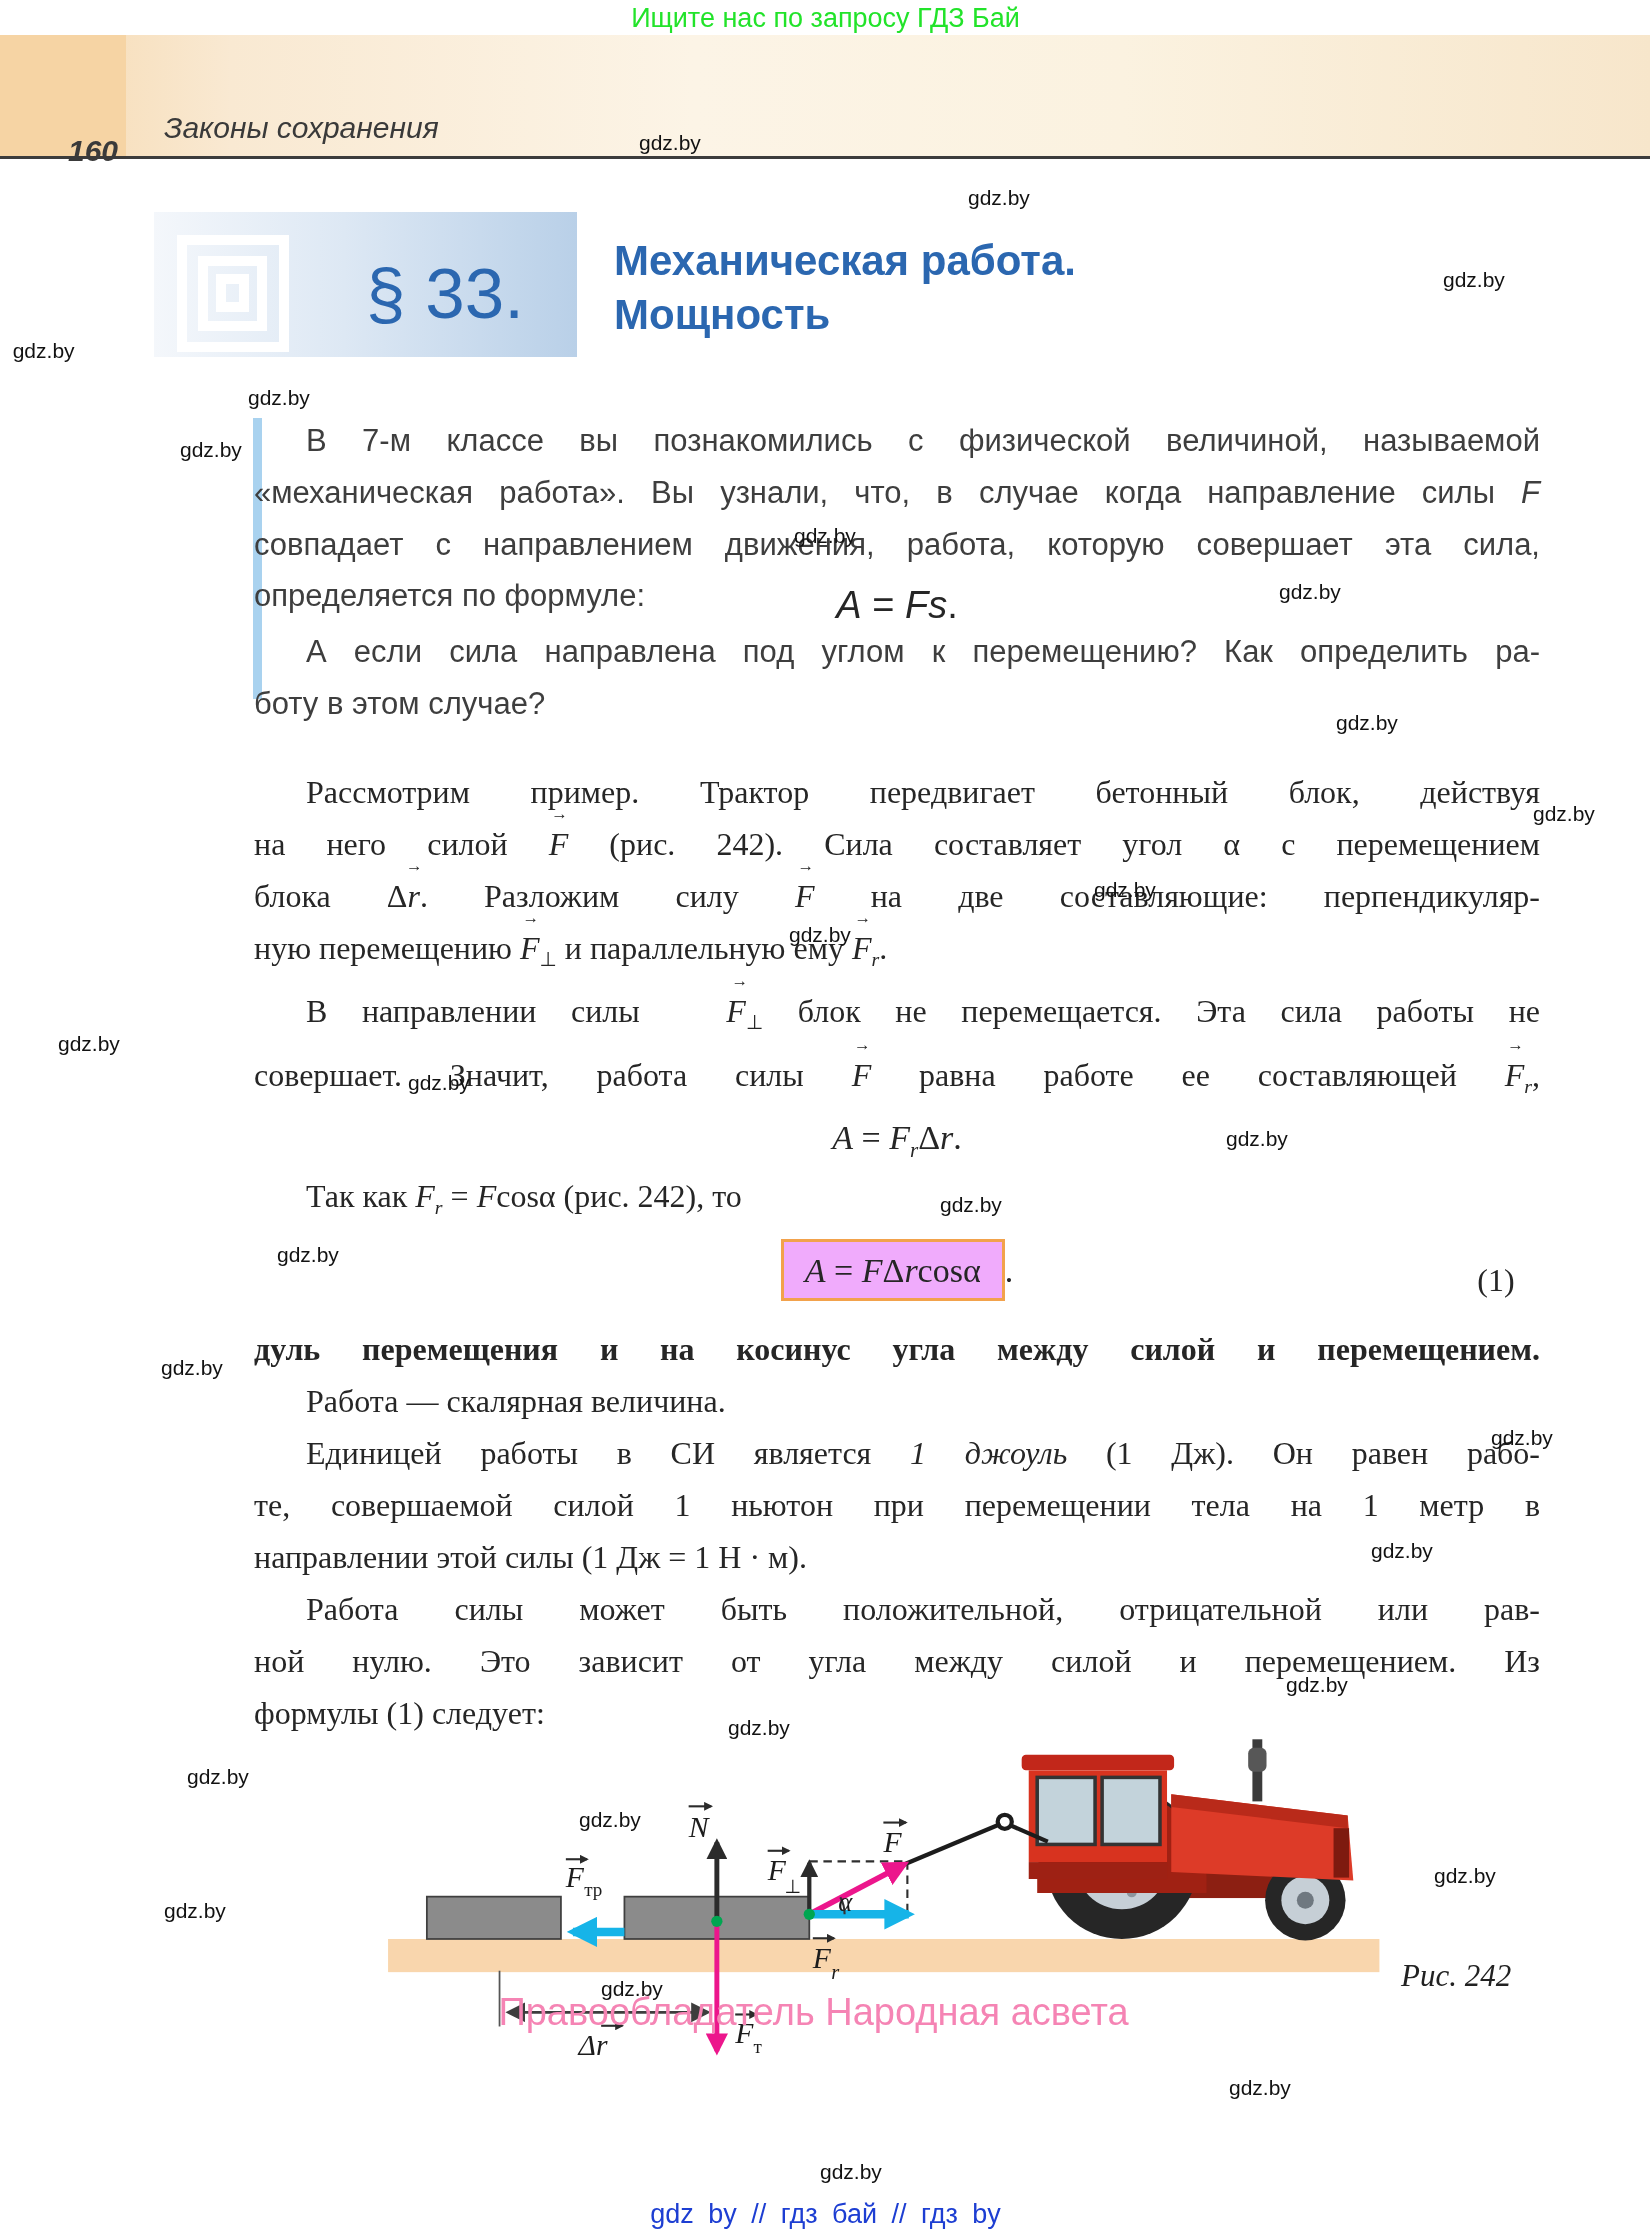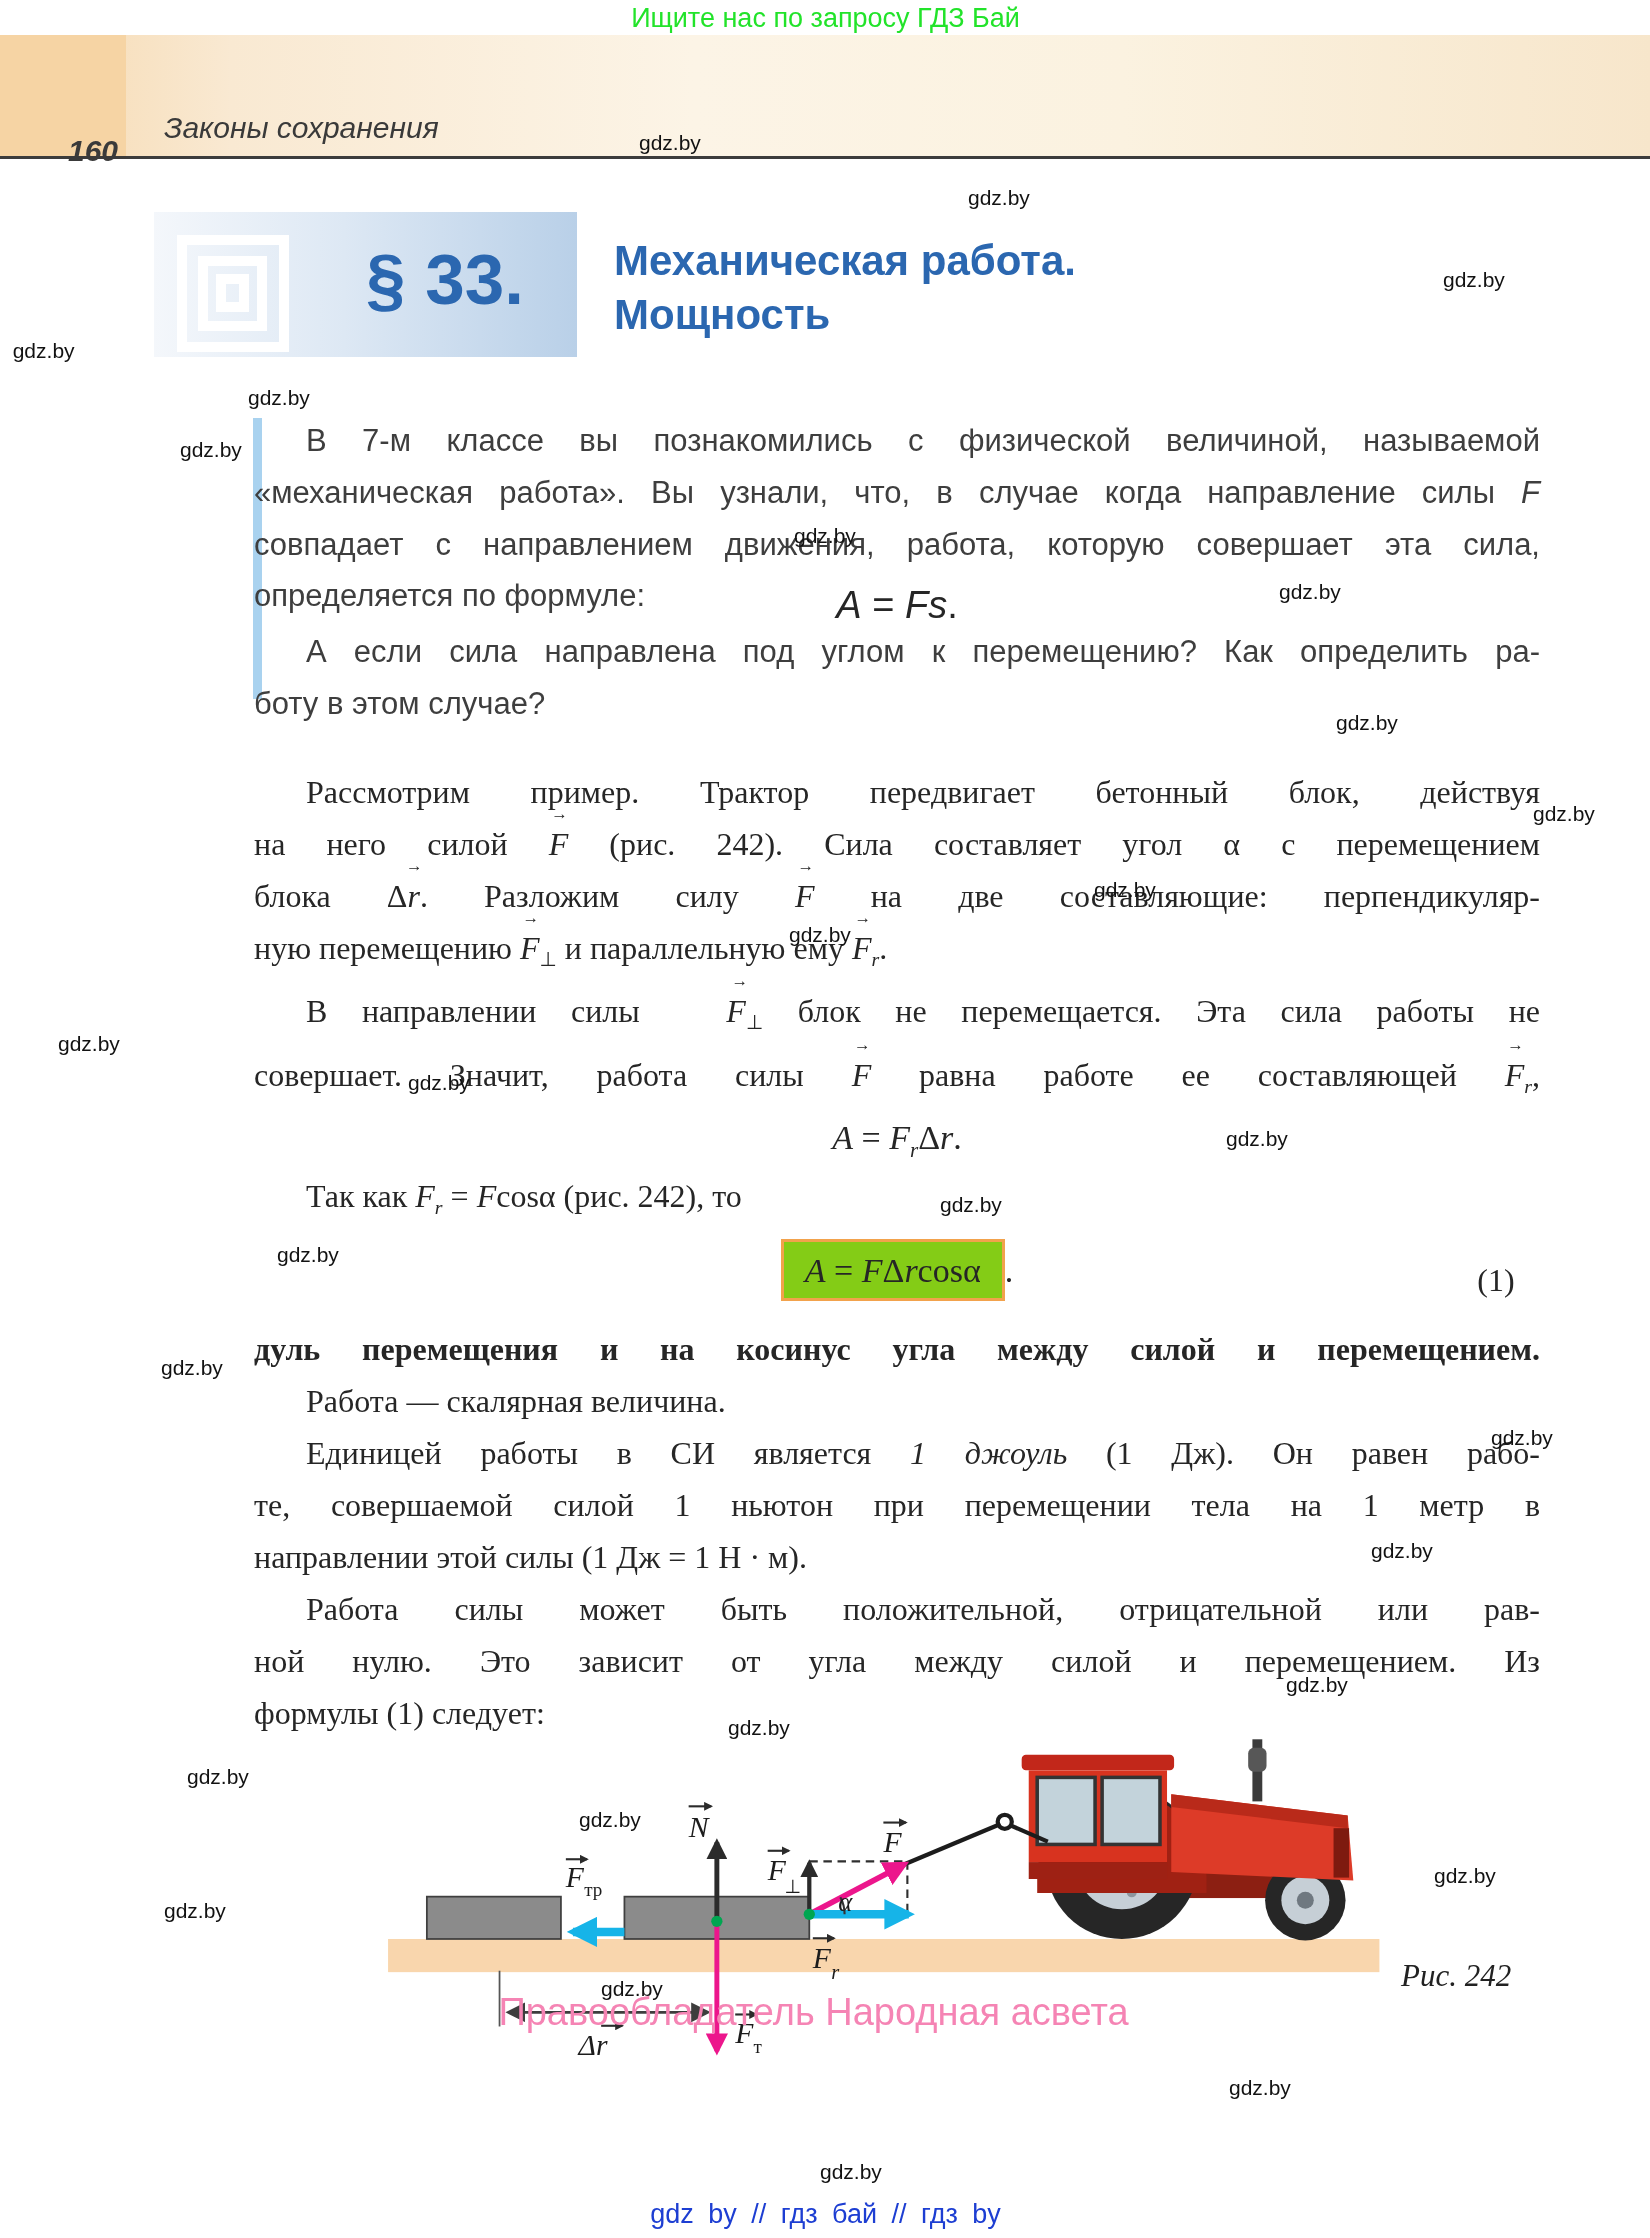--- a/index.html
+++ b/index.html
@@ -18,21 +18,21 @@
   #page-number{left:68px;top:63px;font-size:30px;font-weight:bold;font-style:italic;color:#3a3a3a;margin-top:36px;}
   #chapter-title{left:164px;top:76px;font-size:30px;font-style:italic;color:#3a3a3a;}
 
   
   #section-box{left:154px;top:212px;width:423px;height:145px;
     background:linear-gradient(90deg,#f4f7fb 0%,#dde8f4 45%,#b9d0e8 100%);}
   .sq{position:absolute;border:10px solid #ffffff;}
   #sq1{left:22.6px;top:22.6px;width:92px;height:97px;}
   #sq2{left:44px;top:44px;width:49px;height:55px;}
   #sq3{left:62px;top:62px;width:12.7px;height:18.3px;}
-  #section-number{left:212px;top:27px;font-size:71px;font-weight:bold;color:#2b67b0;}
+  #section-number{left:212px;top:41px;font-size:71px;font-weight:normal;color:#2b67b0;}
   #section-title{left:614px;top:234px;font-size:42px;font-weight:bold;color:#2b67b0;line-height:54px;}
 
   
   #intro-bar{left:253px;top:418px;width:9.2px;height:281px;background:#a9d2ef;}
   .textcol{position:absolute;left:254px;width:1286px;}
   #intro-a{top:415px;}
   #intro-row4{top:570px;height:56px;}
   #intro-b{top:626px;}
   #intro-a .line,#intro-b .line,#intro-row4{font-size:31px;line-height:52px;color:#3e3e3e;}
   #intro-formula{position:absolute;left:50%;transform:translateX(-50%);top:8.5px;
@@ -40,21 +40,21 @@
 
   
   #body-text{top:766px;font-family:"Liberation Serif",serif;font-size:32px;
     line-height:52px;color:#262626;}
   .line{white-space:nowrap;}
   .j{text-align:justify;text-align-last:justify;}
   .ind{text-indent:52px;}
   .b{font-weight:bold;}
   .frow{position:relative;height:58px;text-align:center;font-family:"Liberation Serif",serif;font-size:34px;}
   .boxrow{height:89px;padding-top:5.6px;box-sizing:border-box;}
-  .fbox{display:inline-block;border:3.5px solid #f2a24c;background:#84cc16;
+  .fbox{display:inline-block;border:3.5px solid #f2a24c;background:#f0abfc;
     padding:8.5px 21px;font-size:34px;line-height:1.15;}
   .fnum{position:absolute;right:25.4px;top:20px;font-size:32px;}
   sub{font-size:0.62em;}
   i.v{position:relative;display:inline-block;font-style:italic;}
   i.v::after{content:"\2192";position:absolute;left:55%;transform:translateX(-50%);
     top:-0.72em;font-size:0.52em;font-style:normal;line-height:1;}
 
   
   #figure-svg{left:381px;top:1711px;}
   #figure-caption{left:1401px;top:1958px;font-family:"Liberation Serif",serif;

